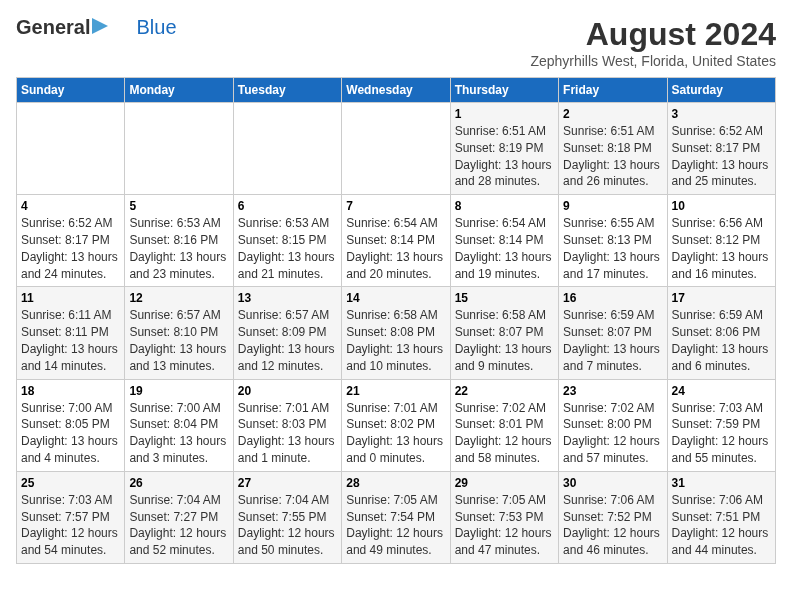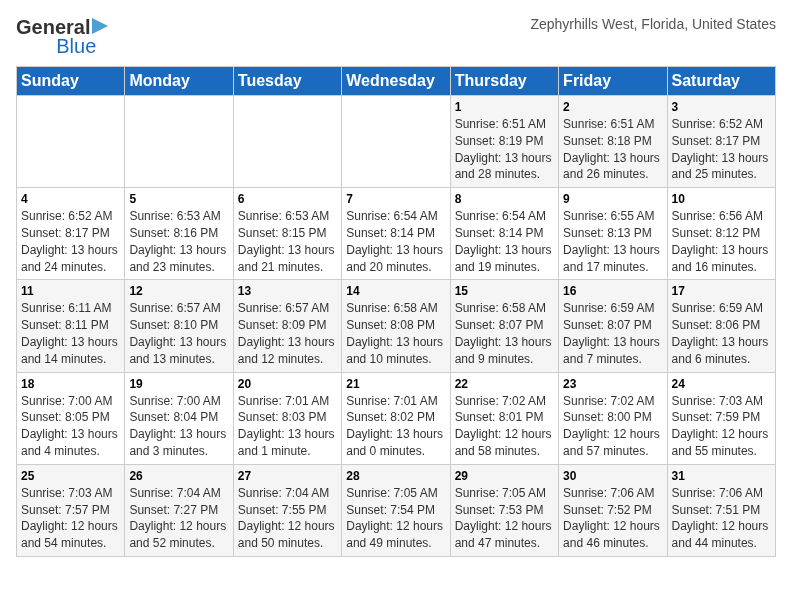--- a/index.html
+++ b/index.html
@@ -11,22 +11,22 @@
       padding: 16px;
     }
     .header {
       display: flex;
       justify-content: space-between;
       align-items: flex-start;
       margin-bottom: 8px;
     }
     .logo {
       display: flex;
-      flex-direction: column;
-      align-items: center;
+      flex-direction: row;
+      align-items: flex-end;
     }
     .logo-row {
       display: flex;
       align-items: center;
     }
     .title-block {
       text-align: right;
     }
     .title-block h1 {
       font-size: 32px;
@@ -41,21 +41,21 @@
     .calendar {
       width: 100%;
       border-collapse: collapse;
       font-size: 11px;
     }
     .calendar thead tr th {
       background-color: #1a6bbf;
       color: #fff;
       padding: 5px 4px;
       text-align: left;
-      font-size: 16px;
+      font-size: 12px;
       border: 1px solid #ccc;
     }
     .calendar tbody tr td {
       border: 1px solid #ccc;
       padding: 4px;
       vertical-align: top;
       width: calc(100% / 7);
       min-height: 80px;
       background: #fff;
     }
@@ -88,20 +88,21 @@
       <span style="font-size:20px;font-weight:bold;color:#333;">General</span>
       <span style="display:inline-block;margin-left:2px;">
         <svg width="16" height="16" viewBox="0 0 16 16">
           <polygon points="0,0 16,8 0,16" fill="#4a9fd4"></polygon>
         </svg>
       </span>
     </div>
     <span style="font-size:20px;font-weight:normal;color:#1a6bbf;margin-top:-4px;margin-left:28px;">Blue</span>
   </div>
   <div class="title-block">
+    <h1>August 2024</h1>
     <h2>Zephyrhills West, Florida, United States</h2>
   </div>
 </div>
 
 <table class="calendar">
   <thead>
     <tr>
     <th>Sunday</th>
         <th>Monday</th>
         <th>Tuesday</th>

